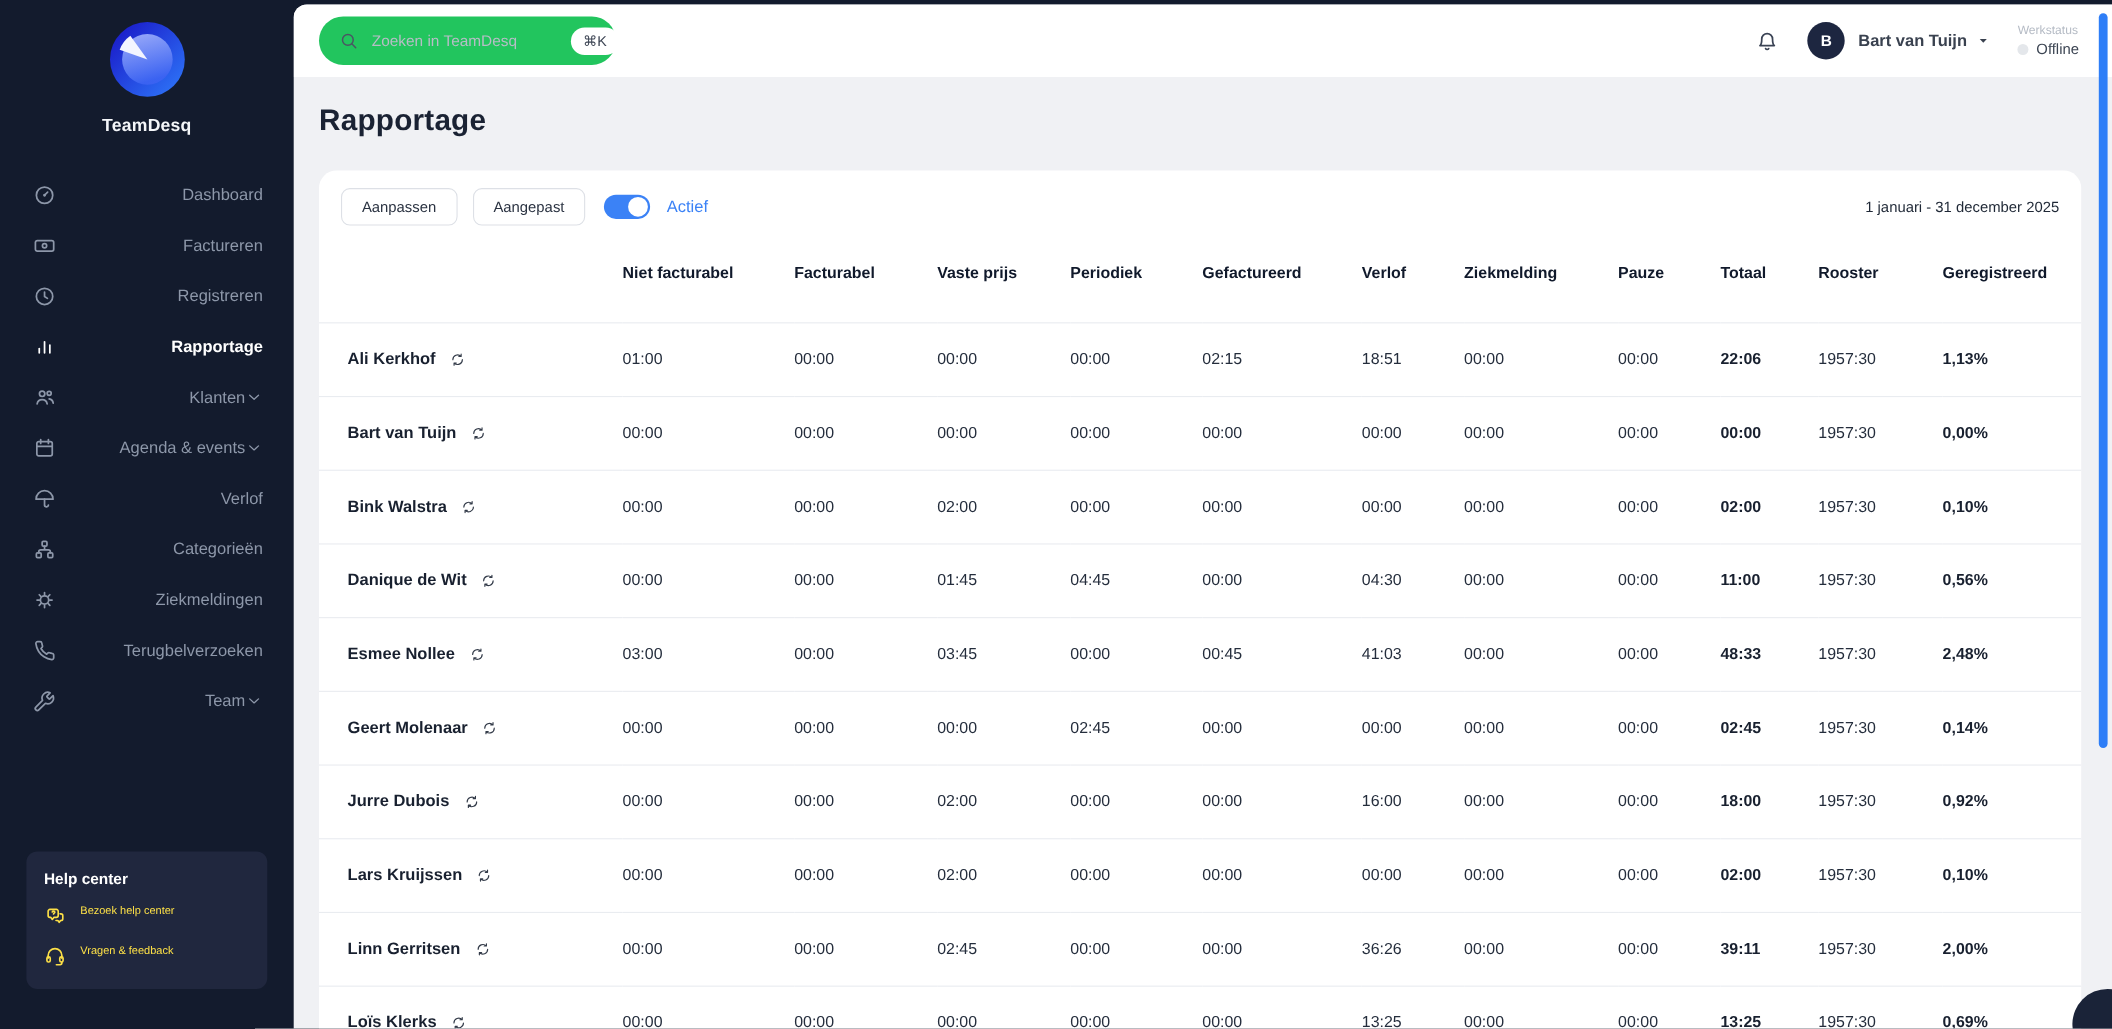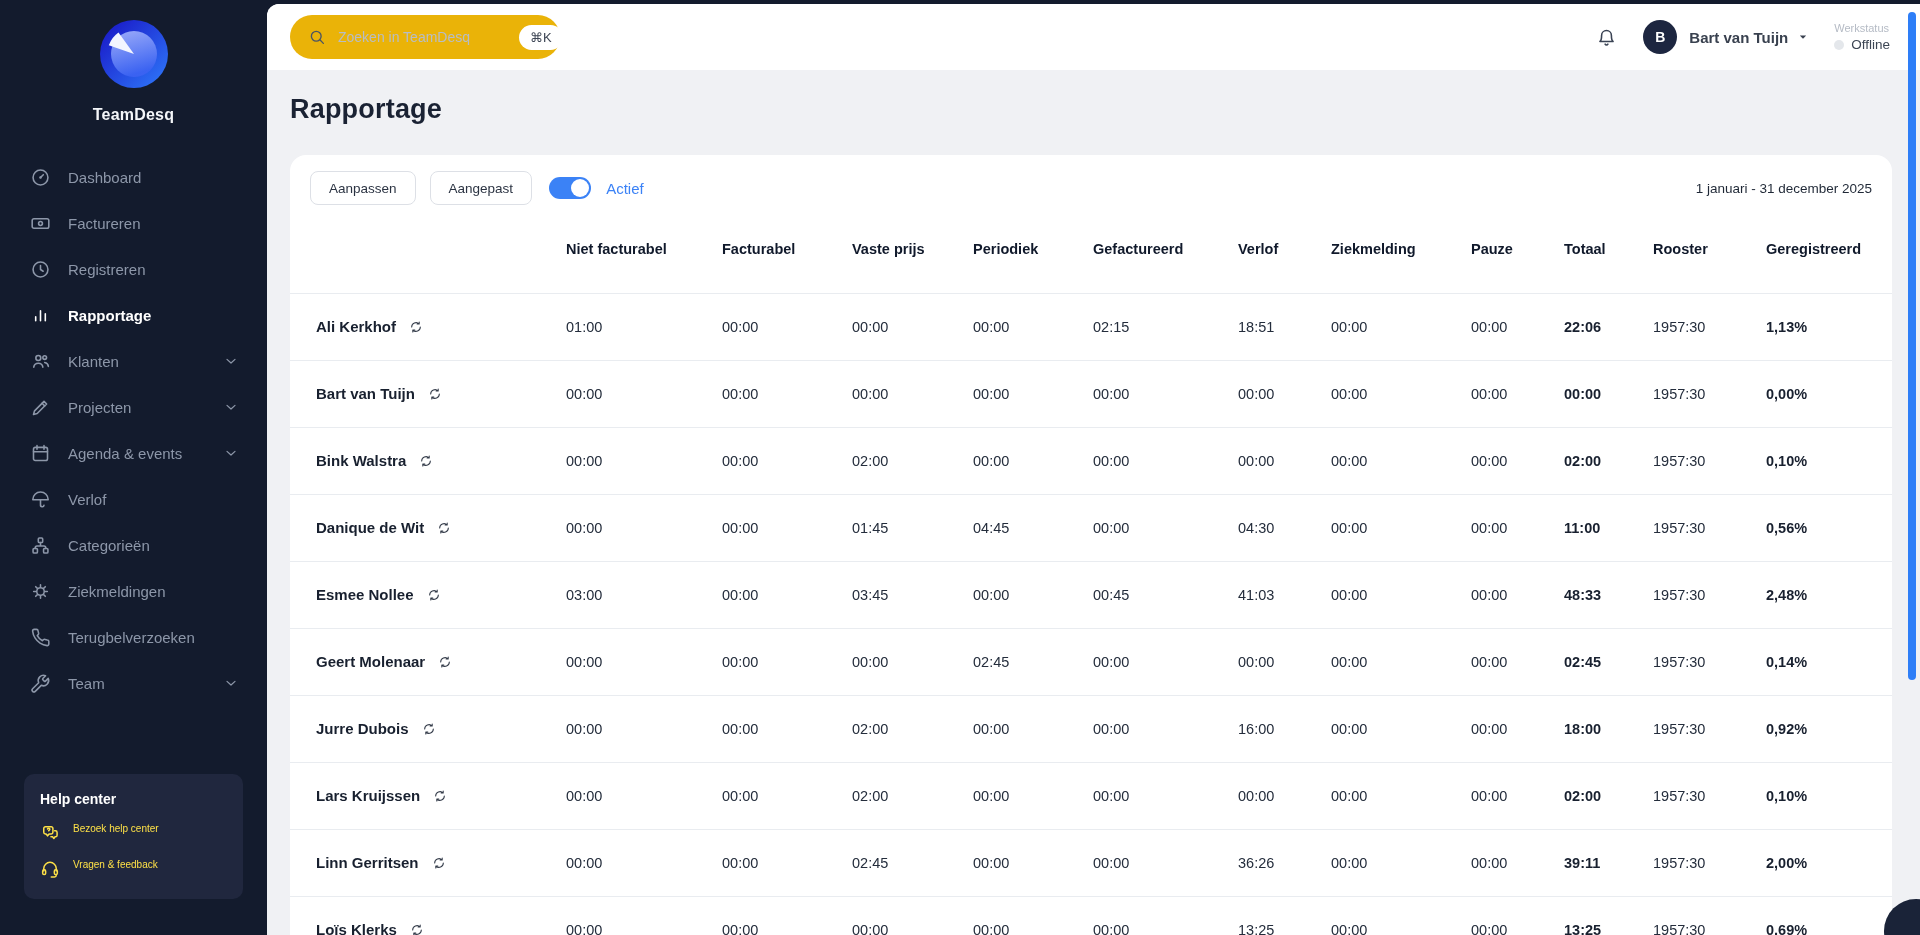--- a/index.html
+++ b/index.html
@@ -11,21 +11,21 @@
     position:relative;
   }
   
   .sidebar {
     width:267px; height:935px; background:#131b2d;
     display:flex; flex-direction:column; flex-shrink:0;
   }
   .brand { display:flex; flex-direction:column; align-items:center; padding-top:18px; }
   .logo { width:72px; height:72px; }
   .brand-name { color:#f4f6f9; font-size:16px; font-weight:700; margin-top:16px; letter-spacing:.2px; }
-  .menu { margin-top:30px; }
+  .menu { margin-top:30px;text-align:right; }
   .side-item {
     height:46px; display:flex; align-items:center;
     padding:0 28px 0 30px; cursor:pointer;
     color:#8d97a9; font-size:15px;
   }
   .side-item .s-icon { width:21px; height:21px; margin-right:17px; flex-shrink:0; display:flex; }
   .side-item .s-icon svg { width:21px; height:21px; }
   .side-item .s-label { flex:1; white-space:nowrap; }
   .side-item .s-chevron { width:16px; height:16px; }
   .side-item .s-chevron svg { width:16px; height:16px; }
@@ -42,21 +42,21 @@
   .main {
     flex:1; margin-top:4px; background:#f0f1f4;
     border-top-left-radius:12px; overflow:hidden;
     display:flex; flex-direction:column;
   }
   .topbar {
     background:#ffffff; height:66px; display:flex; align-items:center;
     padding:0 30px 0 23px; flex-shrink:0;
   }
   .search {
-    width:270px; height:44px; background:#eab308; border-radius:22px;
+    width:270px; height:44px; background:#22c55e; border-radius:22px;
     display:flex; align-items:center; padding:0 8px 0 18px; position:relative;
   }
   .search .sr-icon { width:18px; height:18px; color:#4b5563; display:flex; margin-right:12px; }
   .search .sr-icon svg { width:18px; height:18px; }
   .search input {
     border:none; outline:none; background:transparent; flex:1;
     font-family:"Liberation Sans", sans-serif; font-size:14px; color:#374151;
   }
   .search input::placeholder { color:#b7bdc6; }
   .kbd {
@@ -204,32 +204,20 @@
           </svg>
         </span>
         <span class="s-label">Klanten</span>
         <span class="s-chevron"><svg viewBox="0 0 24 24" fill="none" stroke="currentColor" stroke-width="1.8" stroke-linecap="round" stroke-linejoin="round">
             <path d="M6 9.5l6 5.5 6-5.5"></path>
           </svg></span>
       </div>
       <div class="side-item">
         <span class="s-icon">
           <svg viewBox="0 0 24 24" fill="none" stroke="currentColor" stroke-width="1.8" stroke-linecap="round" stroke-linejoin="round">
-            <path d="M4 20l1.2-4.2L16 5l3 3L8.2 18.8 4 20z"></path>
-            <path d="M13.8 7.2l3 3"></path>
-          </svg>
-        </span>
-        <span class="s-label">Projecten</span>
-        <span class="s-chevron"><svg viewBox="0 0 24 24" fill="none" stroke="currentColor" stroke-width="1.8" stroke-linecap="round" stroke-linejoin="round">
-            <path d="M6 9.5l6 5.5 6-5.5"></path>
-          </svg></span>
-      </div>
-      <div class="side-item">
-        <span class="s-icon">
-          <svg viewBox="0 0 24 24" fill="none" stroke="currentColor" stroke-width="1.8" stroke-linecap="round" stroke-linejoin="round">
             <rect x="4" y="5" width="16" height="15" rx="2"></rect>
             <path d="M8 3v4M16 3v4M4 10h16"></path>
           </svg>
         </span>
         <span class="s-label">Agenda &amp; events</span>
         <span class="s-chevron"><svg viewBox="0 0 24 24" fill="none" stroke="currentColor" stroke-width="1.8" stroke-linecap="round" stroke-linejoin="round">
             <path d="M6 9.5l6 5.5 6-5.5"></path>
           </svg></span>
       </div>
       <div class="side-item">

